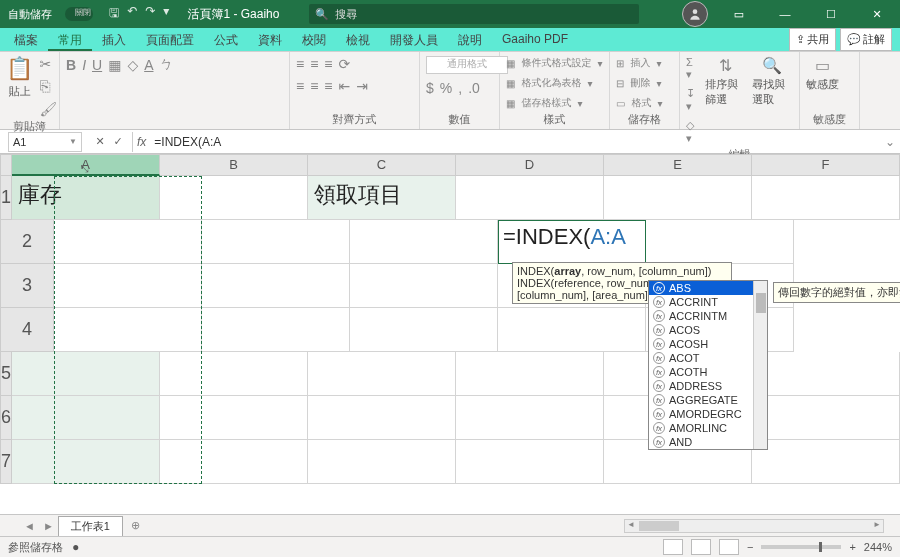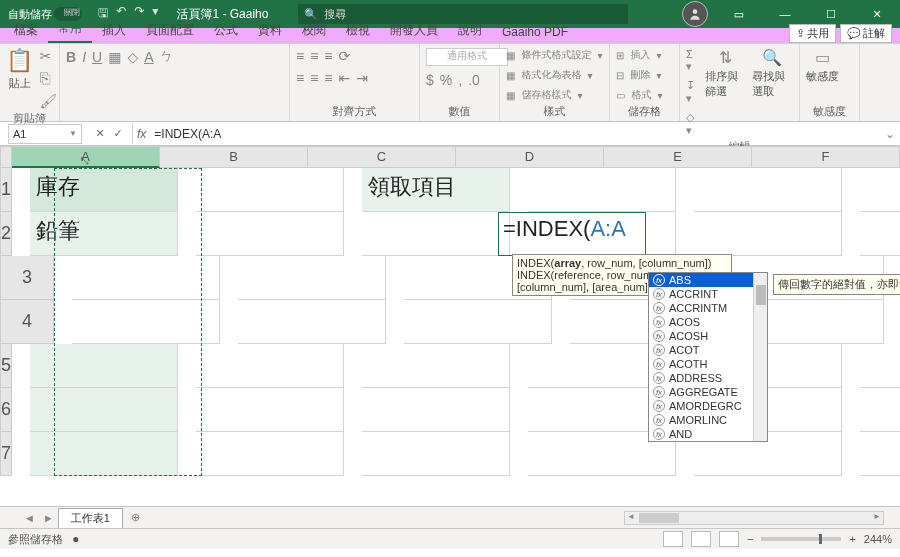--- a/index.html
+++ b/index.html
@@ -1,30 +1,30 @@
 <!DOCTYPE html>
 <html><head>
 <meta charset="utf-8">
 <style>
 * { margin: 0; padding: 0; box-sizing: border-box; font-family: "Microsoft JhengHei", "Segoe UI", sans-serif; }
 body { width: 900px; height: 557px; background: #fff; overflow: hidden; font-size: 12px; color: #333; }
 
 .titlebar { height: 28px; background: #217346; display: flex; align-items: center; color: #fff; }
-.titlebar .autosave { display: flex; align-items: center; gap: 2px; padding: 0 8px; font-size: 11px; }
+.titlebar .autosave { display: flex; align-items: center; gap: 13px; padding: 0 8px; font-size: 11px; }
 .titlebar .toggle { width: 28px; height: 14px; background: #1a5a37; border-radius: 7px; position: relative; }
 .titlebar .toggle::after { content: "關閉"; font-size: 8px; color: #ccc; position: absolute; right: 2px; top: 0; }
 .titlebar .qat { display: flex; gap: 8px; padding: 0 8px; opacity: .85; }
 .titlebar .qat span { font-size: 12px; cursor: pointer; }
 .titlebar .doc { flex: 0 0 auto; margin-left: 10px; font-size: 12px; }
 .titlebar .search { margin-left: 30px; display: flex; align-items: center; background: #1a5a37; height: 20px; width: 330px; border-radius: 2px; padding: 0 6px; gap: 6px; font-size: 11px; color: #ddd; }
 .titlebar .winbtns { margin-left: auto; display: flex; align-items: center; }
 .titlebar .winbtns .btn { width: 46px; height: 28px; display: flex; align-items: center; justify-content: center; font-size: 11px; }
 .titlebar .acct { width: 26px; height: 26px; border-radius: 50%; border: 1px solid #bbb; background: #555; margin-right: 8px; display: flex; align-items: center; justify-content: center; }
 
-.tabs { height: 16px; background: #f0abfc; display: flex; align-items: flex-end; border-bottom: 1px solid #d0d0d0; padding-left: 4px; }
+.tabs { height: 24px; background: #5eead4; display: flex; border-bottom: 1px solid #d0d0d0; padding-left: 4px; }
 .tabs .tab { padding: 4px 10px; font-size: 12px; color: #444; cursor: pointer; }
 .tabs .tab.active { border-bottom: 2px solid #217346; color: #217346; }
 .tabs .right { margin-left: auto; display: flex; gap: 4px; padding-right: 8px; }
 .tabs .share { background: #fff; border: 1px solid #bbb; padding: 1px 6px; font-size: 11px; display: flex; align-items: center; gap: 2px; }
 .tabs .comment { background: #fff; border: 1px solid #bbb; padding: 1px 6px; font-size: 11px; display: flex; align-items: center; gap: 2px; }
 
 .ribbon { height: 78px; background: #f3f2f1; border-bottom: 1px solid #c6c6c6; display: flex; }
 .ribbon .group { border-right: 1px solid #d8d8d8; padding: 4px 6px 0; display: flex; flex-direction: column; justify-content: space-between; }
 .ribbon .group .body { flex: 1; display: flex; gap: 6px; align-items: flex-start; color: #777; }
 .ribbon .group .label { text-align: center; font-size: 11px; color: #666; padding: 2px 0; }
@@ -45,21 +45,21 @@
 .fbar .expand { width: 20px; text-align: center; color: #888; }
 
 .sheet { position: relative; height: 360px; overflow: hidden; background: #fff; }
 .colheads { display: flex; height: 22px; }
 .corner { width: 54px; border: 1px solid #ccc; background: #e6e6e6; }
 .ch { flex: 0 0 148px; border: 1px solid #ccc; border-left: none; background: #e6e6e6; text-align: center; font-size: 13px; color: #555; line-height: 20px; position: relative; }
 .ch.sel { background: #9fd5b7; border-bottom: 2px solid #217346; }
 .rows { display: flex; flex-direction: column; }
 .r { display: flex; height: 44px; }
 .rh { width: 54px; border: 1px solid #ccc; border-top: none; background: #e6e6e6; text-align: center; font-size: 18px; color: #555; display: flex; align-items: center; justify-content: center; }
-.c { flex: 0 0 148px; border: 1px solid #d4d4d4; border-top: none; border-left: none; font-size: 22px; padding: 4px 6px; color: #222; position: relative; font-family: "Microsoft JhengHei", serif; margin-left: 18px; }
+.c { flex: 0 0 148px; border: 1px solid #d4d4d4; border-top: none; border-left: none; font-size: 22px; padding: 4px 6px; color: #222; position: relative; font-family: "Microsoft JhengHei", serif; }
 .c.a1 { background: #d4e9db; }
 .c.asel { background: #e8f2ec; }
 .c.c1 { background: #e8f2ec; }
 
 .marching { position: absolute; left: 54px; top: 22px; width: 148px; height: 308px; border: 1.5px dashed #217346; pointer-events: none; }
 
 .activecell { position: absolute; border: 1.5px solid #217346; pointer-events: none; }
 
 .formula-in { position: absolute; font-size: 22px; color: #222; font-family: "Microsoft JhengHei", serif; }
 .formula-in .ref { color: #2e75b6; }
@@ -269,21 +269,20 @@
         <div class="rh">1</div>
         <div class="c a1">庫存</div>
         <div class="c"></div>
         <div class="c c1">領取項目</div>
         <div class="c"></div>
         <div class="c"></div>
         <div class="c"></div>
       </div>
     <div class="r">
         <div class="rh">2</div>
-        <div class="c asel">鉛筆</div>
         <div class="c"></div>
         <div class="c"></div>
         <div class="c"></div>
         <div class="c"></div>
         <div class="c"></div>
       </div>
     <div class="r">
         <div class="rh">3</div>
         <div class="c"></div>
         <div class="c"></div>

